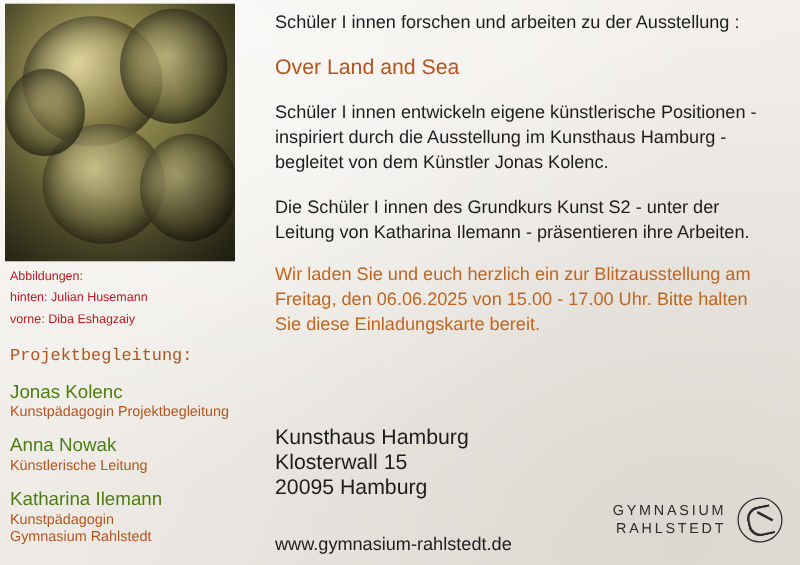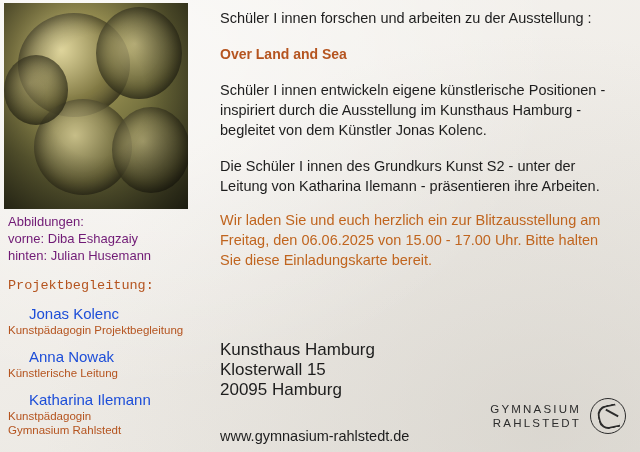--- a/index.html
+++ b/index.html
@@ -69,37 +69,36 @@
 
   
   #left-col {
     position: absolute;
     left: 8px;
     top: 213px;
     width: 200px;
     color: #2b2b2b;
   }
   .cred-line {
-    font-size: 13px;
+    font-size: 10px;
     line-height: 17px;
-    color: #701a75;
+    color: #b91c1c;
   }
   .sec-title {
     font-size: 13.5px;
     line-height: 17px;
     color: #b5541f;
     margin-top: 13px;
     font-family: Liberation Mono, monospace;
   }
   .person {
     font-size: 15px;
     line-height: 19px;
-    color: #1d4ed8;
+    color: #4d7c0f;
     margin-top: 10px;
-    margin-left: 21px;
   }
   .role {
     font-size: 11.5px;
     line-height: 14px;
     color: #b5541f;
   }
 
   
   #right-col {
     position: absolute;
@@ -109,25 +108,24 @@
     color: #1f1f1f;
   }
   .para {
     font-size: 14.5px;
     line-height: 20px;
     margin-bottom: 16px;
     color: #1d1d1d;
   }
   .para.tight { margin-bottom: 14px; }
   .work-title {
-    font-size: 14px;
+    font-size: 17px;
     line-height: 20px;
     color: #b5541f;
     margin-bottom: 16px;
-    font-weight: bold;
   }
   .invite {
     font-size: 14.5px;
     line-height: 20px;
     color: #c0651f;
     margin-bottom: 18px;
   }
   #address {
     position: absolute;
     left: 220px;
@@ -197,22 +195,22 @@
     <div class="blob b1"></div>
     <div class="blob b2"></div>
     <div class="blob b3"></div>
     <div class="blob b4"></div>
     <div class="blob b5"></div>
     <div class="vign"></div>
   </div>
 
   <div id="left-col">
     <div class="cred-line">Abbildungen:</div>
+    <div class="cred-line">hinten: Julian Husemann</div>
     <div class="cred-line">vorne: Diba Eshagzaiy</div>
-    <div class="cred-line">hinten: Julian Husemann</div>
 
     <div class="sec-title">Projektbegleitung:</div>
 
     <div class="person">Jonas Kolenc</div>
     <div class="role">Kunstpädagogin Projektbegleitung</div>
 
     <div class="person">Anna Nowak</div>
     <div class="role">Künstlerische Leitung</div>
 
     <div class="person">Katharina Ilemann</div>

